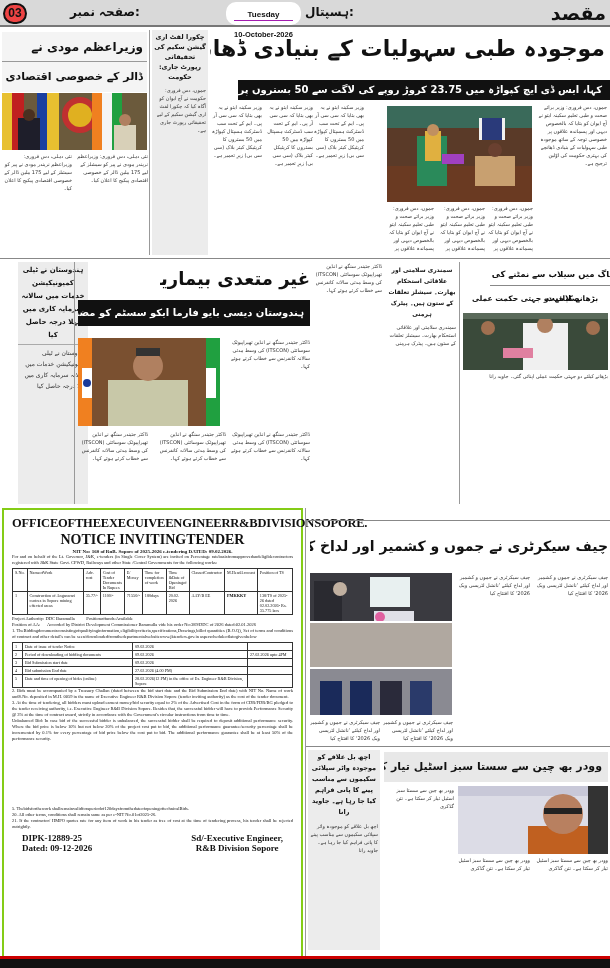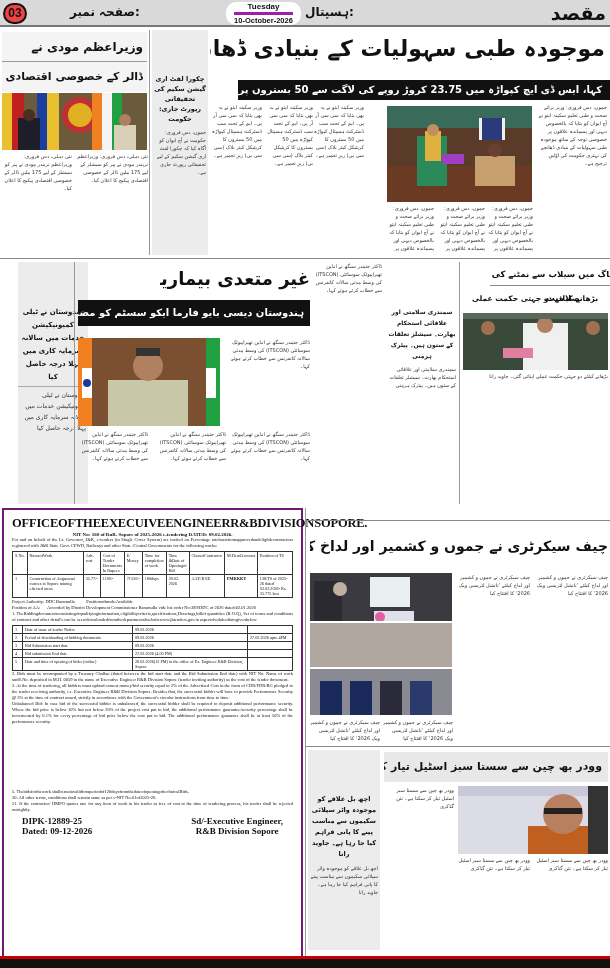--- a/index.html
+++ b/index.html
@@ -7,44 +7,44 @@
   body { font-family: "DejaVu Sans", sans-serif; color: #111; position: relative; }
   .abs { position: absolute; }
   .rtl { direction: rtl; text-align: right; }
   .urdu { font-family: "DejaVu Sans", sans-serif; }
 
   
   .masthead { left: 0; top: 0; width: 610px; height: 27px; background: #d9d9d9; border-bottom: 2px solid #777; }
   .mast-logo { right: 4px; top: 2px; font-size: 19px; font-weight: bold; color: #111; }
   .mast-date-label { left: 305px; top: 5px; font-size: 12px; font-weight: bold; }
   .date-pill { left: 226px; top: 2px; width: 75px; height: 23px; background: #fff; border-radius: 10px; text-align: center; font-family: "Liberation Sans", sans-serif; font-weight: bold; }
-  .date-pill .day { font-size: 8px; line-height: 10px; border-bottom: 3px solid #a21caf; margin: 0 8px; }
+  .date-pill .day { font-size: 8px; line-height: 10px; border-bottom: 1px solid #a21caf; margin: 8px 8px; }
   .date-pill .date { font-size: 7.5px; line-height: 11px; }
   .page-label { left: 30px; top: 5px; font-size: 12px; font-weight: bold; margin-left: 40px; }
   .page-num { left: 3px; top: 3px; width: 24px; height: 21px; border: 2px solid #111; border-radius: 11px; background: #ef4444; font-size: 12px; font-weight: bold; text-align: center; line-height: 17px; font-family: "Liberation Sans", sans-serif; }
 
   .vline { background: #999; width: 1px; }
   .hline { background: #888; height: 1px; }
 
   
   .main-head { left: 210px; top: 32px; width: 395px; height: 34px; font-size: 22px; font-weight: bold; line-height: 34px; white-space: nowrap; overflow: hidden; }
   .black-bar { background: #111; color: #fff; font-weight: bold; white-space: nowrap; overflow: hidden; }
   .main-sub { left: 238px; top: 80px; width: 372px; height: 20px; font-size: 10px; line-height: 20px; padding-right: 8px; }
 
   
   .modi-head1 { left: 2px; top: 32px; width: 145px; height: 30px; font-size: 12px; font-weight: bold; line-height: 30px; border-bottom: 1px solid #999; background: #f4f4f4; padding-right: 4px; }
   .modi-head2 { left: 2px; top: 62px; width: 145px; height: 30px; font-size: 11px; font-weight: bold; line-height: 30px; background: #f4f4f4; padding-right: 4px; }
   .photo { overflow: hidden; }
   .col-text { font-size: 5px; line-height: 8px; color: #333; overflow: hidden; }
   .shaded { background: #ececec; }
 
-  .box-head { font-weight: bold; text-align: center; line-height: 15px; margin-top: 42px; }
+  .box-head { font-weight: bold; text-align: center; line-height: 15px; }
 
   
-  .tender { left: 2px; top: 508px; width: 301px; height: 450px; border: 2px solid #701a75; padding: 6px 8px; font-family: "Liberation Serif", serif; color: #111; }
+  .tender { left: 2px; top: 508px; width: 301px; height: 450px; border: 2px solid #84cc16; padding: 6px 8px; font-family: "Liberation Serif", serif; color: #111; }
   .tender h1 { font-size: 12.5px; font-weight: bold; text-align: center; letter-spacing: -0.2px; }
   .tender h2 { font-size: 14px; font-weight: bold; text-align: center; margin-top: 1px; }
   .tender .nit { font-size: 5px; font-weight: bold; text-align: center; margin-top: 1px; }
   .tender p { font-size: 4.5px; line-height: 6px; text-align: justify; }
   .tender table { border-collapse: collapse; width: 100%; font-size: 4.2px; line-height: 5px; margin-top: 2px; }
   .tender td, .tender th { border: 0.7px solid #333; padding: 1px 2px; vertical-align: top; font-weight: normal; text-align: left; }
   .tender .sig { font-size: 9px; font-weight: bold; }
   .footer-bar { left: 0; top: 956px; width: 610px; height: 12px; background: #111; border-top: 3px solid #c00; }
 
   .photo-fill { width: 100%; height: 100%; }
@@ -160,20 +160,21 @@
     <rect x="40" y="35" width="30" height="10" fill="#e080a0"></rect>
     <circle cx="25" cy="15" r="7" fill="#a07050"></circle>
     <circle cx="130" cy="15" r="7" fill="#a07050"></circle>
     <rect x="0" y="0" width="145" height="6" fill="#5a6a5a"></rect>
   </svg>
 </div>
 <div class="abs col-text rtl urdu" style="left:463px;top:372px;width:145px;height:132px;">بڑھانے کیلئے دو جہتی حکمت عملی اپنائی گئی۔ جاوید رانا</div>
 
 <div class="abs tender">
   <h1>OFFICEOFTHEEXECUIVEENGINEERR&amp;BDIVISIONSOPORE.</h1>
+  <h2>NOTICE INVITINGTENDER</h2>
   <div class="nit">NIT No: 160 of RnB- Sopore of 2025-2026 e-tendering DATED: 09.02.2026.</div>
   <p>For and on behalf of the Lt. Governor, J&amp;K, e-tenders (in Single Cover System) are invited on Percentage ratebasisfromapprovedandeligiblecontractors registered with J&amp;K State Govt. CPWD, Railways and other State /Central Governments for the following works:</p>
   <table>
     <thead>
       <tr>
         <th>S.No.</th>
         <th style="width:70px;">NameofWork</th>
         <th>Adv. cost</th>
         <th>Cost of Tender Documents In Rupees</th>
         <th>E/ Money</th>

